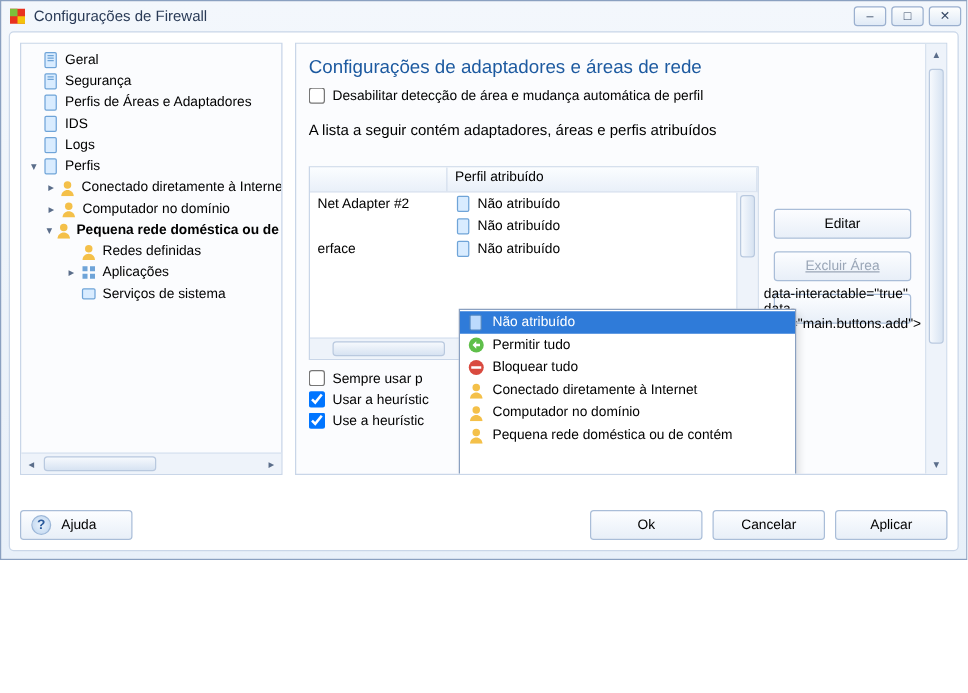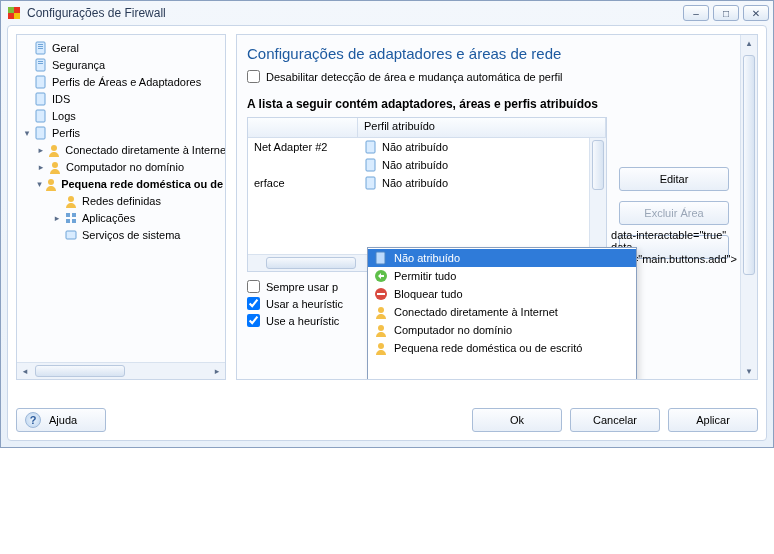--- a/index.html
+++ b/index.html
@@ -142,21 +142,21 @@
     margin: 2px 0 8px 0;
     font-size: 15px;
     font-weight: normal;
     color:#1d5aa0;
   }
   .checkbox-row {
     display:flex; align-items:center; gap:6px; margin: 4px 0;
   }
   .checkbox-row input { margin:0; }
   .subhead {
-    font-weight:bold; font-size:12px; margin: 14px 0 6px 0;
+    font-weight:normal; font-size:12px; margin: 14px 0 22px 0;
   }
   .listing {
     border:1px solid #c9d6e8;
     background:#fff;
     height: 155px;
     position:relative;
     margin-top:4px;
     width: 360px;
   }
   .listing .cols {
@@ -201,21 +201,21 @@
   .btn {
     height:24px;
     border:1px solid #a9bdd8;
     border-radius:3px;
     background:linear-gradient(#fcfdff,#e8eff8);
     display:flex; align-items:center; justify-content:center;
     cursor:pointer;
     font-size:11px;
     color:#000;
   }
-  .btn.disabled { color:#9aa6b7; cursor:default; }
+  .btn.disabled { color:#9aa6b7; cursor:default;text-decoration:underline; }
   .dropdown {
     position:absolute;
     top: 212px;
     left: 130px;
     width: 270px;
     height: 225px;
     background:#fff;
     border:1px solid #8aa0c0;
     box-shadow: 3px 3px 6px rgba(0,0,0,.12);
     z-index: 50;
@@ -532,21 +532,21 @@
                     <circle cx="7" cy="5" r="3" fill="#f4c049"></circle>
                     <path d="M2 14c0-3 2.5-5 5-5s5 2 5 5" fill="#f4c049"></path>
                   </svg>
                 <span>Computador no domínio</span>
               </div>
               <div class="opt">
                 <svg class="ico-user" viewBox="0 0 14 14">
                     <circle cx="7" cy="5" r="3" fill="#f4c049"></circle>
                     <path d="M2 14c0-3 2.5-5 5-5s5 2 5 5" fill="#f4c049"></path>
                   </svg>
-                <span>Pequena rede doméstica ou de escritó</span>
+                <span>Pequena rede doméstica ou de contém</span>
               </div>
             </div>
             <div class="hs">
                 <div class="thumb"></div>
               </div>
           </div>
 
         </div>
         <div class="vscroll">
           <div class="arrow up">▴</div>

